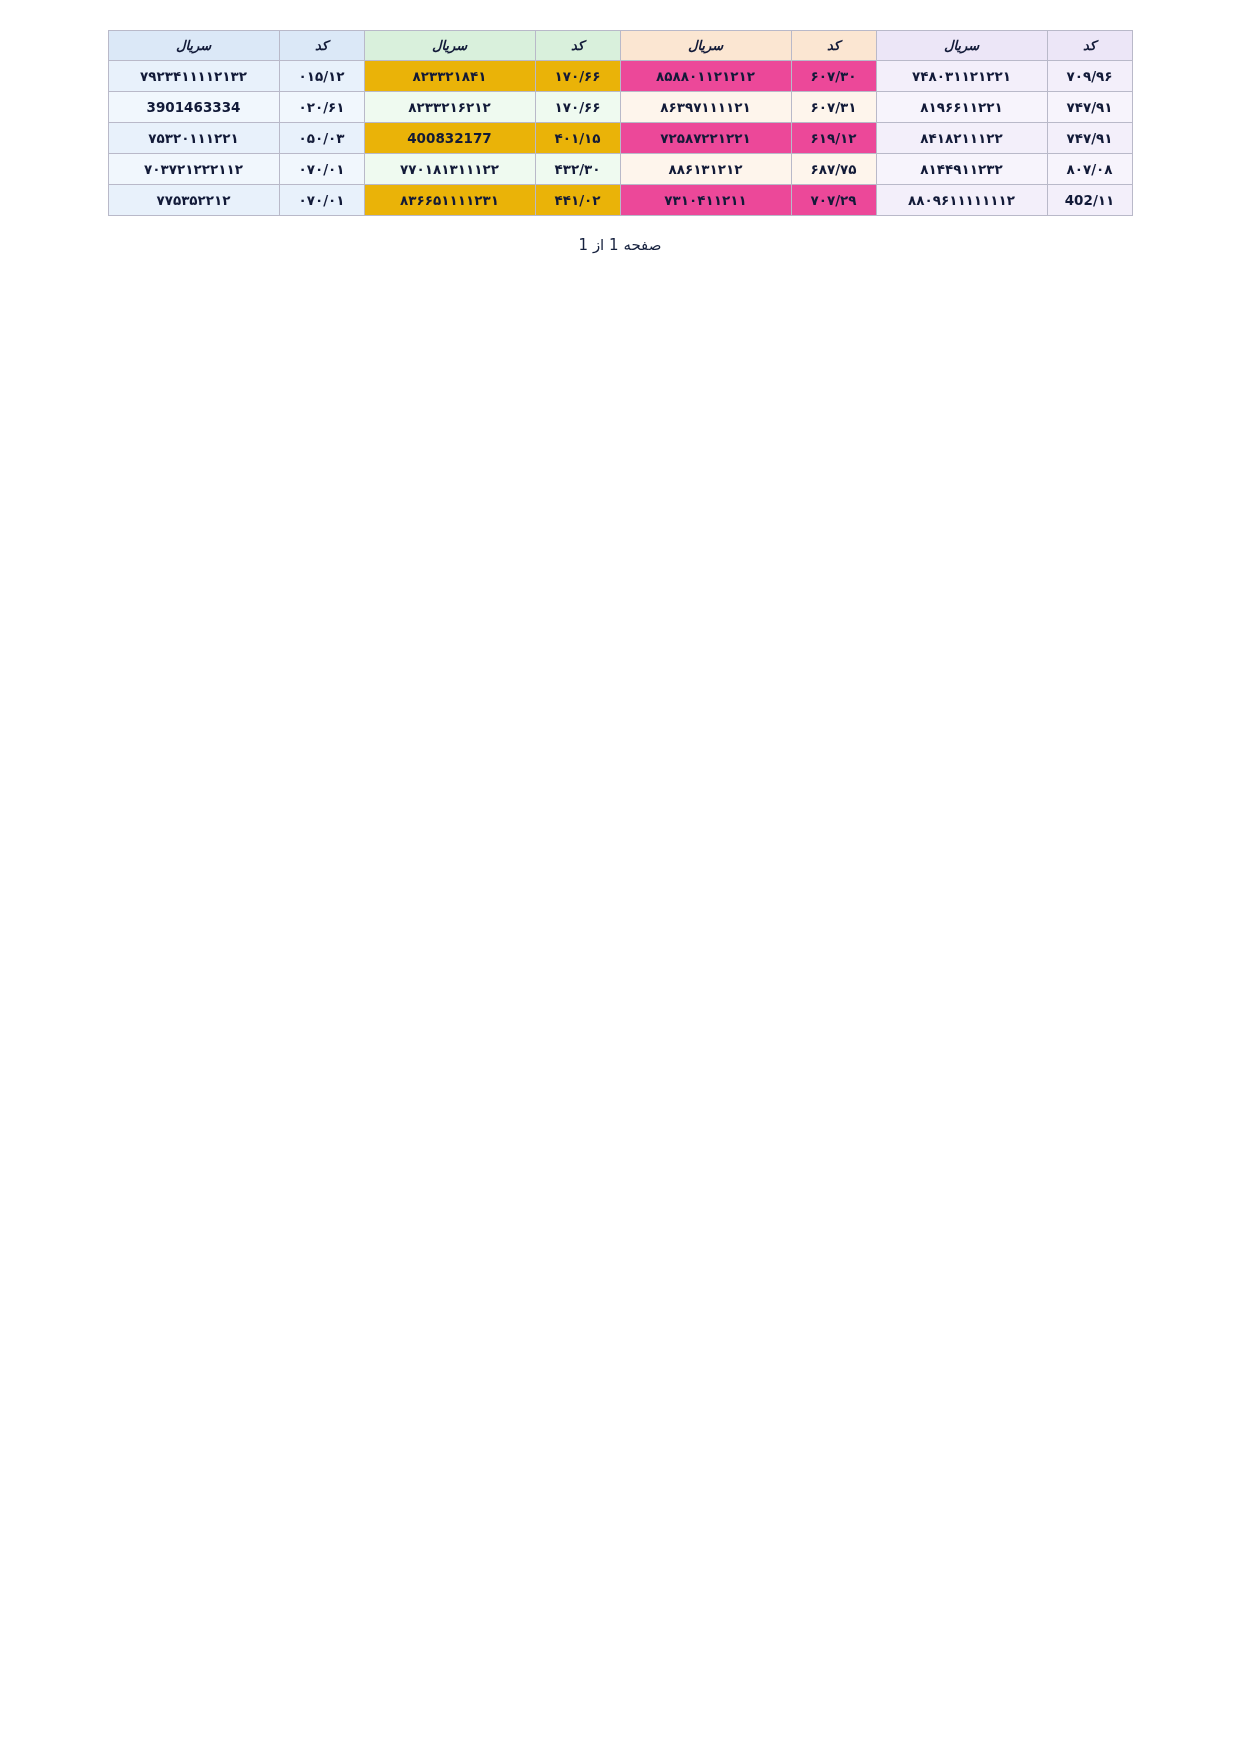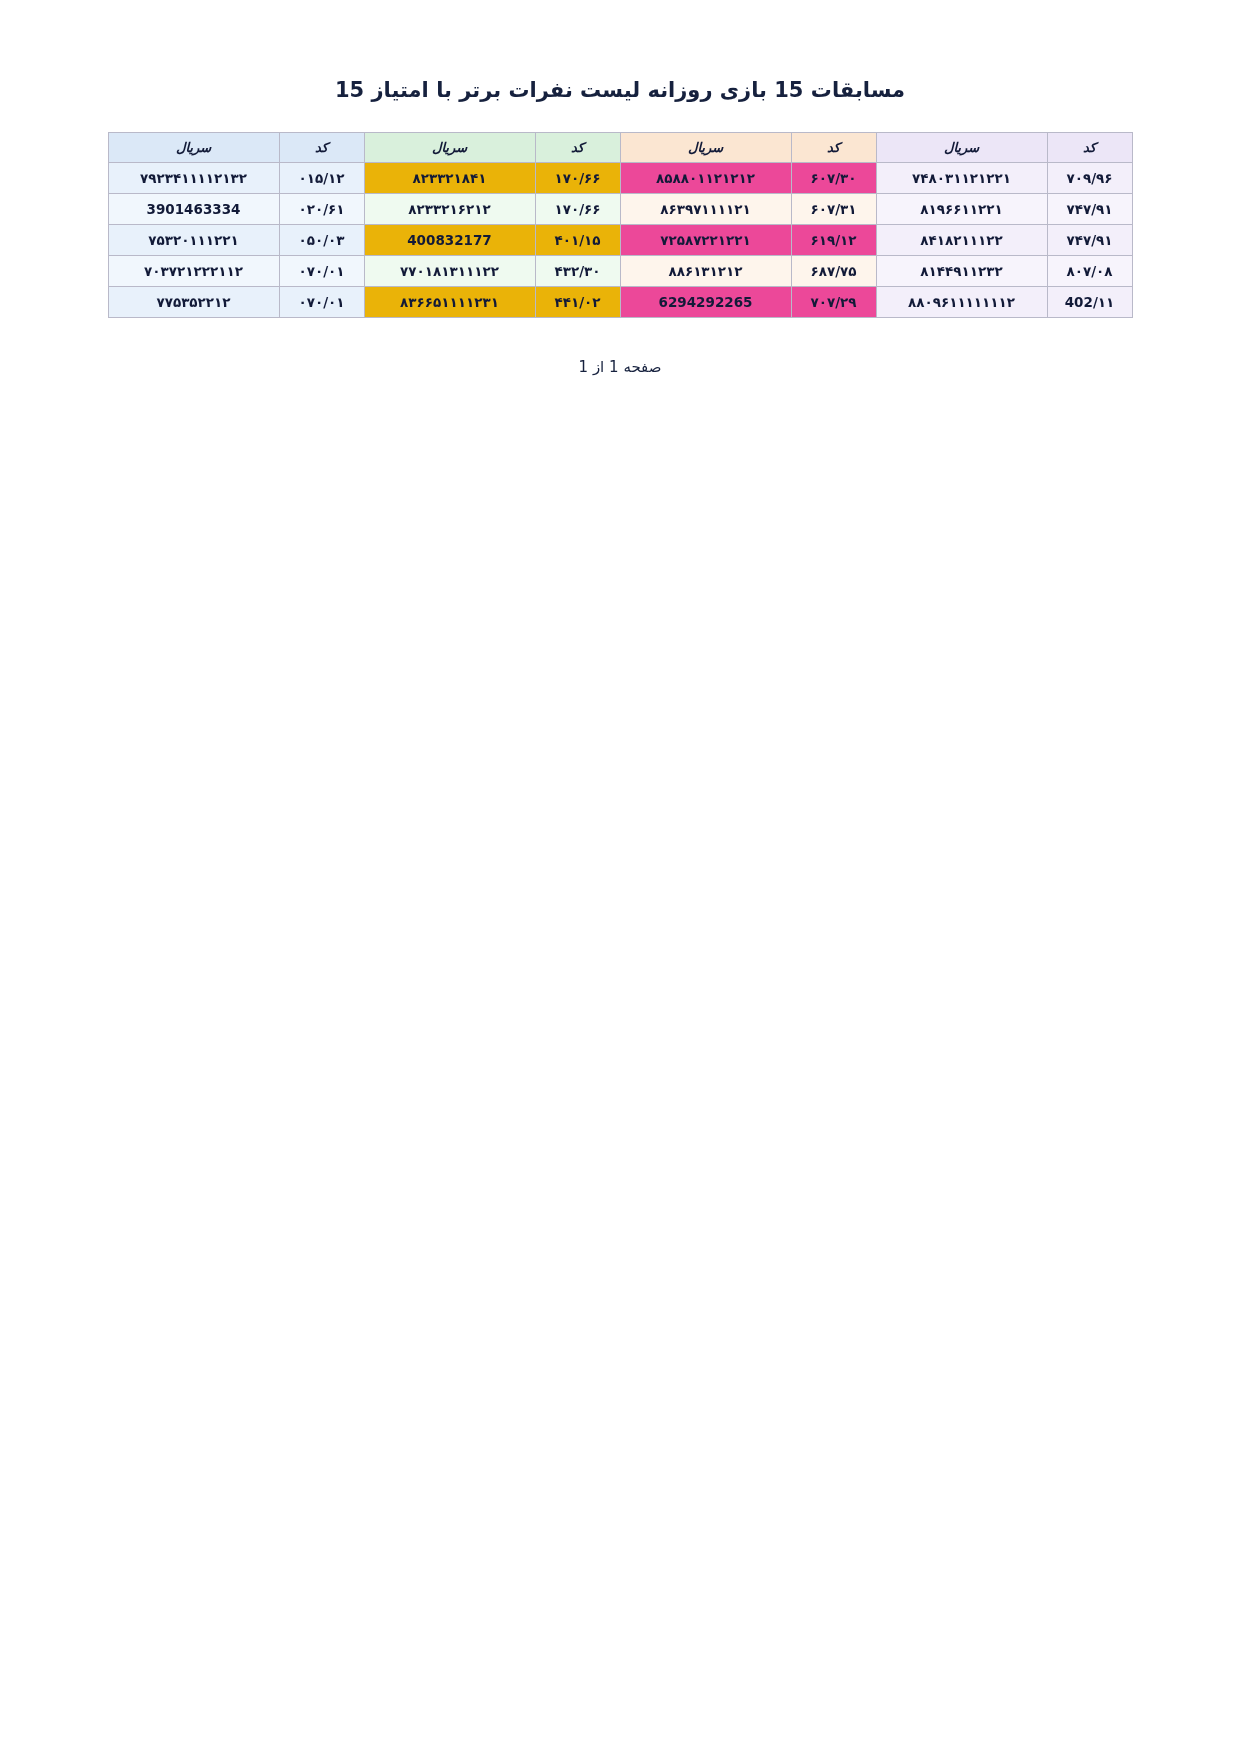--- a/index.html
+++ b/index.html
@@ -84,30 +84,29 @@
   .g3-c2 { background: #effaf0; }
 
   .g4-h { background: #dbe8f7; }
   .g4-c { background: #e8f1fb; }
   .g4-c2 { background: #f1f7fd; }
 
   .footer-note {
     text-align: center;
     font-size: 15px;
     color: #16213e;
-    margin-top: 40px;
+    margin-top: 20px;
     direction: rtl;
   }
 </style>
 </head>
 <body>
 
 <div class="page">
 
-  <div class="doc-title">مسابقات 15 بازی روزانه لیست نفرات برتر با امتیاز 15</div>
 
   <div class="table-wrap">
     <table class="results">
       <thead>
         <tr>
           <th class="w-code g1-h">کد</th>
           <th class="w-serial g1-h">سریال</th>
           <th class="w-code g2-h">کد</th>
           <th class="w-serial g2-h">سریال</th>
           <th class="w-code g3-h">کد</th>
@@ -154,21 +153,21 @@
           <td class="w-serial g2-c2">۸۸۶۱۳۱۲۱۲</td>
           <td class="w-code g3-c2">۴۳۲/۳۰</td>
           <td class="w-serial g3-c2">۷۷۰۱۸۱۳۱۱۱۲۲</td>
           <td class="w-code g4-c2">۰۷۰/۰۱</td>
           <td class="w-serial g4-c2">۷۰۳۷۲۱۲۲۲۱۱۲</td>
         </tr>
         <tr>
           <td class="w-code g1-c">402/۱۱</td>
           <td class="w-serial g1-c">۸۸۰۹۶۱۱۱۱۱۱۱۲</td>
           <td class="w-code g2-c">۷۰۷/۲۹</td>
-          <td class="w-serial g2-c">6294292265</td>
+          <td class="w-serial g2-c">۷۳۱۰۴۱۱۲۱۱</td>
           <td class="w-code g3-c">۴۴۱/۰۲</td>
           <td class="w-serial g3-c">۸۳۶۶۵۱۱۱۱۲۳۱</td>
           <td class="w-code g4-c">۰۷۰/۰۱</td>
           <td class="w-serial g4-c">۷۷۵۳۵۲۲۱۲</td>
         </tr>
       </tbody>
     </table>
   </div>
 
   <div class="footer-note">صفحه 1 از 1</div>

